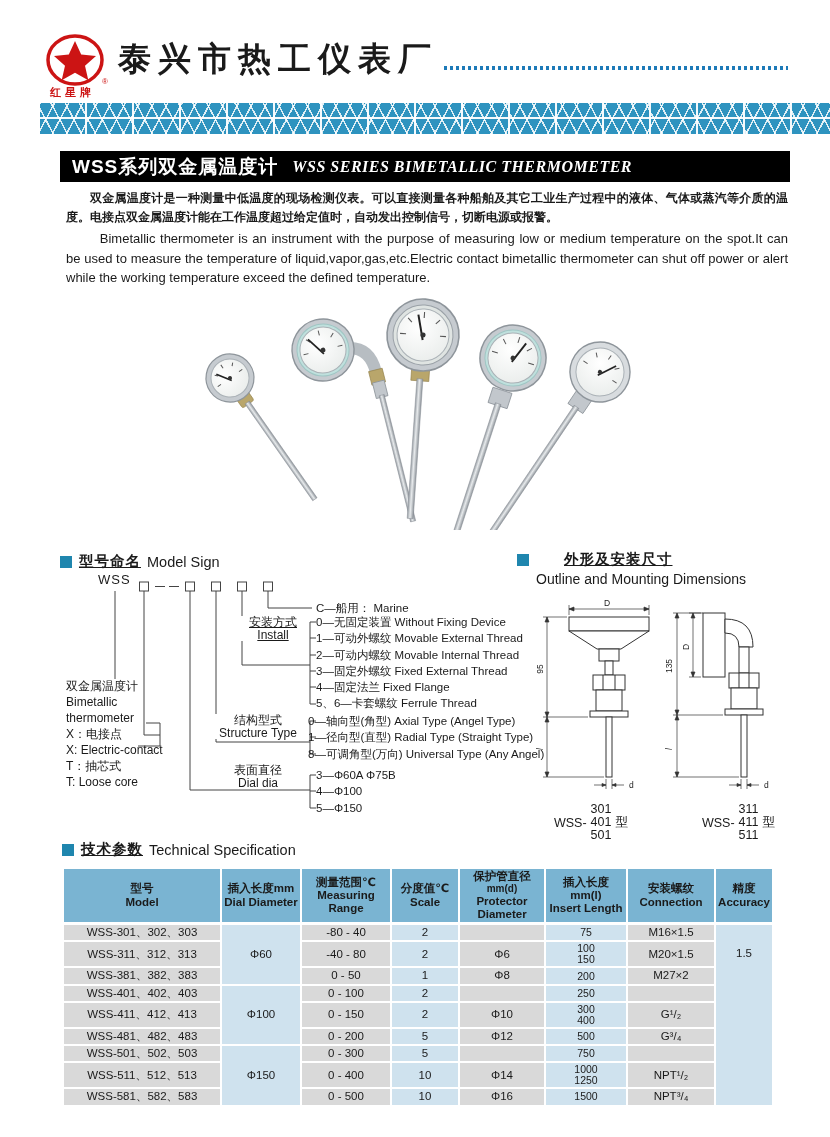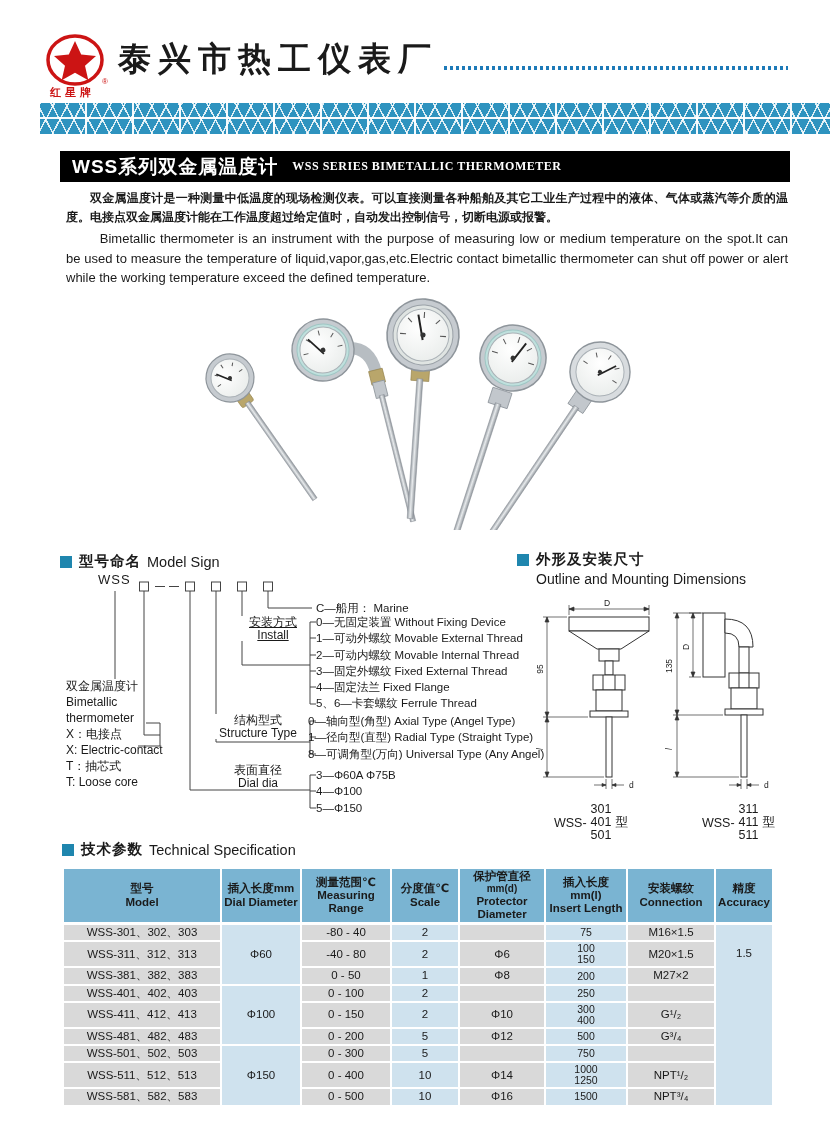--- a/index.html
+++ b/index.html
@@ -16,49 +16,49 @@
     background-image:
       linear-gradient(180deg,transparent 0 14px,rgba(255,255,255,.95) 14px 16px,transparent 16px),
       repeating-linear-gradient(90deg,transparent 0 45px,rgba(255,255,255,.95) 45px 47px),
       repeating-linear-gradient(62deg,transparent 0 11px,rgba(255,255,255,.85) 11px 12.5px),
       repeating-linear-gradient(-62deg,transparent 0 11px,rgba(255,255,255,.85) 11px 12.5px);}
 
   
   .titlebar{position:absolute;left:60px;top:151px;width:730px;height:31px;background:#000000;
     color:#fff;display:flex;align-items:center;padding-left:12px;box-sizing:border-box;}
   .titlebar .zh{font-size:19px;font-weight:bold;letter-spacing:1px;}
-  .titlebar .en{font-family:"Liberation Serif","DejaVu Serif",serif;font-size:12px;font-weight:bold;margin-left:14px;letter-spacing:.5px;}
+  .titlebar .en{font-family:"Liberation Serif","DejaVu Serif",serif;font-size:16px;font-weight:bold;margin-left:14px;letter-spacing:.5px;font-style:italic;}
 
   
   .para-zh{position:absolute;left:66px;top:189px;width:722px;font-size:12px;font-weight:bold;
     line-height:19px;text-indent:2em;text-align:justify;}
   .para-en{position:absolute;left:66px;top:229px;width:722px;font-size:13px;line-height:19.5px;
     text-indent:2.6em;text-align:justify;}
 
   
   .photo{position:absolute;left:168px;top:280px;width:500px;height:250px;}
 
   
   .sec-head{display:flex;align-items:center;font-size:14.5px;}
   .sec-head .sq{width:12px;height:12px;background:#1f86ae;margin-right:7px;flex:none;}
-  .sec-head .zh{font-weight:bold;letter-spacing:1px;}
+  .sec-head .zh{font-weight:bold;letter-spacing:1px;text-decoration:underline;}
   .sec-head .en{margin-left:6px;}
 
   
   .model-sign{position:absolute;left:60px;top:552px;width:465px;height:285px;}
   .ms-canvas{position:absolute;left:0;top:26px;width:465px;height:259px;}
   .ms-canvas svg{position:absolute;left:0;top:0;}
   .ms-txt{position:absolute;font-size:11.5px;line-height:16.3px;white-space:nowrap;}
   .ms-wss{position:absolute;left:38px;top:-6px;font-size:13px;letter-spacing:1px;}
   .ms-left{position:absolute;left:6px;top:100px;font-size:12px;line-height:16px;white-space:nowrap;}
   .ms-label{position:absolute;text-align:center;font-size:12px;line-height:12.5px;background:#fff;}
 
   
   .outline{position:absolute;left:517px;top:550px;width:295px;height:290px;}
-  .outline .sec-head{font-size:14.5px;}
+  .outline .sec-head{font-size:14.5px;gap:28px;}
   .outline .sub-en{margin-left:19px;font-size:14px;margin-top:2px;}
   .ol-svg{margin-top:6px;}
   .ol-caps{display:flex;justify-content:space-around;margin-top:2px;font-size:12.5px;}
   .ol-cap{display:flex;align-items:center;}
   .ol-cap .stack{text-align:center;line-height:13px;margin:0 4px;}
   .dimtxt{font-size:8.5px;fill:#222;font-family:"Liberation Sans",sans-serif;}
 
   
   .spec{position:absolute;left:62px;top:840px;width:714px;}
   .spec table{border-collapse:collapse;table-layout:fixed;width:710px;margin-top:8px;}

